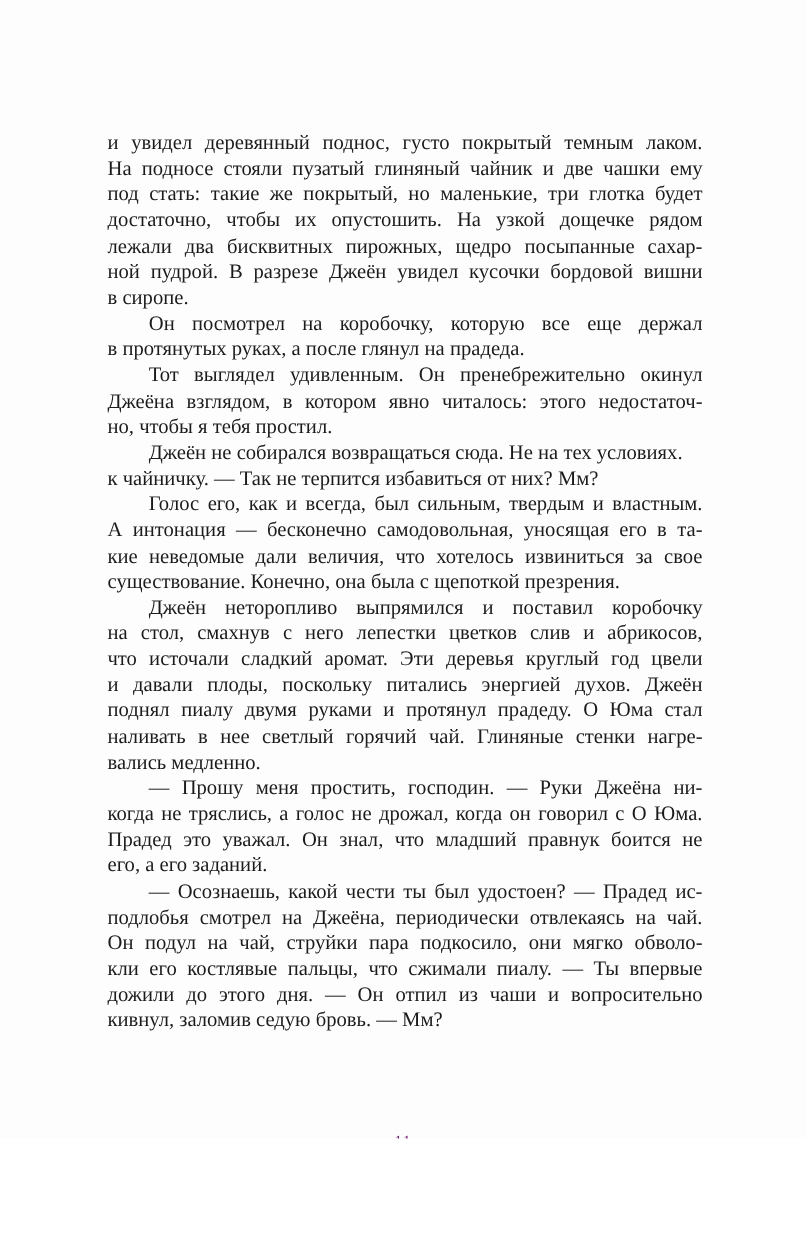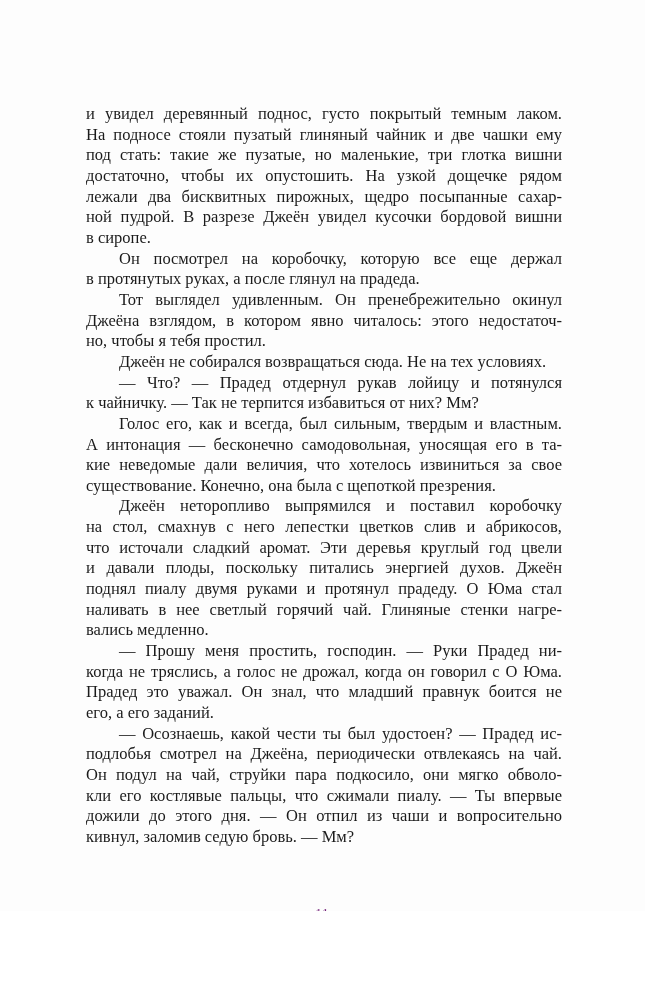--- a/index.html
+++ b/index.html
@@ -48,45 +48,44 @@
     color: #701a75;
   }
 </style>
 </head>
 <body>
 
 <div class="book-page">
   <div class="text-block" id="text-block">
       <div class="line first">и увидел деревянный поднос, густо покрытый темным лаком.</div>
       <div class="line">На подносе стояли пузатый глиняный чайник и две чашки ему</div>
-      <div class="line">под стать: такие же пузатые, но маленькие, три глотка вишни</div>
+      <div class="line">под стать: такие же покрытый, но маленькие, три глотка будет</div>
       <div class="line">достаточно, чтобы их опустошить. На узкой дощечке рядом</div>
       <div class="line">лежали два бисквитных пирожных, щедро посыпанные сахар-</div>
       <div class="line">ной пудрой. В разрезе Джеён увидел кусочки бордовой вишни</div>
       <div class="line last">в сиропе.</div>
       <div class="line first indented">Он посмотрел на коробочку, которую все еще держал</div>
       <div class="line last">в протянутых руках, а после глянул на прадеда.</div>
       <div class="line first indented">Тот выглядел удивленным. Он пренебрежительно окинул</div>
       <div class="line">Джеёна взглядом, в котором явно читалось: этого недостаточ-</div>
       <div class="line last">но, чтобы я тебя простил.</div>
       <div class="line first indented last">Джеён не собирался возвращаться сюда. Не на тех условиях.</div>
-      <div class="line first indented">— Что? — Прадед отдернул рукав лойицу и потянулся</div>
       <div class="line last">к чайничку. — Так не терпится избавиться от них? Мм?</div>
       <div class="line first indented">Голос его, как и всегда, был сильным, твердым и властным.</div>
       <div class="line">А интонация — бесконечно самодовольная, уносящая его в та-</div>
       <div class="line">кие неведомые дали величия, что хотелось извиниться за свое</div>
       <div class="line last">существование. Конечно, она была с щепоткой презрения.</div>
       <div class="line first indented">Джеён неторопливо выпрямился и поставил коробочку</div>
       <div class="line">на стол, смахнув с него лепестки цветков слив и абрикосов,</div>
       <div class="line">что источали сладкий аромат. Эти деревья круглый год цвели</div>
       <div class="line">и давали плоды, поскольку питались энергией духов. Джеён</div>
       <div class="line">поднял пиалу двумя руками и протянул прадеду. О Юма стал</div>
       <div class="line">наливать в нее светлый горячий чай. Глиняные стенки нагре-</div>
       <div class="line last">вались медленно.</div>
-      <div class="line first indented">— Прошу меня простить, господин. — Руки Прадед ни-</div>
+      <div class="line first indented">— Прошу меня простить, господин. — Руки Джеёна ни-</div>
       <div class="line">когда не тряслись, а голос не дрожал, когда он говорил с О Юма.</div>
       <div class="line">Прадед это уважал. Он знал, что младший правнук боится не</div>
       <div class="line last">его, а его заданий.</div>
       <div class="line first indented">— Осознаешь, какой чести ты был удостоен? — Прадед ис-</div>
       <div class="line">подлобья смотрел на Джеёна, периодически отвлекаясь на чай.</div>
       <div class="line">Он подул на чай, струйки пара подкосило, они мягко обволо-</div>
       <div class="line">кли его костлявые пальцы, что сжимали пиалу. — Ты впервые</div>
       <div class="line">дожили до этого дня. — Он отпил из чаши и вопросительно</div>
       <div class="line last">кивнул, заломив седую бровь. — Мм?</div>
     </div>

